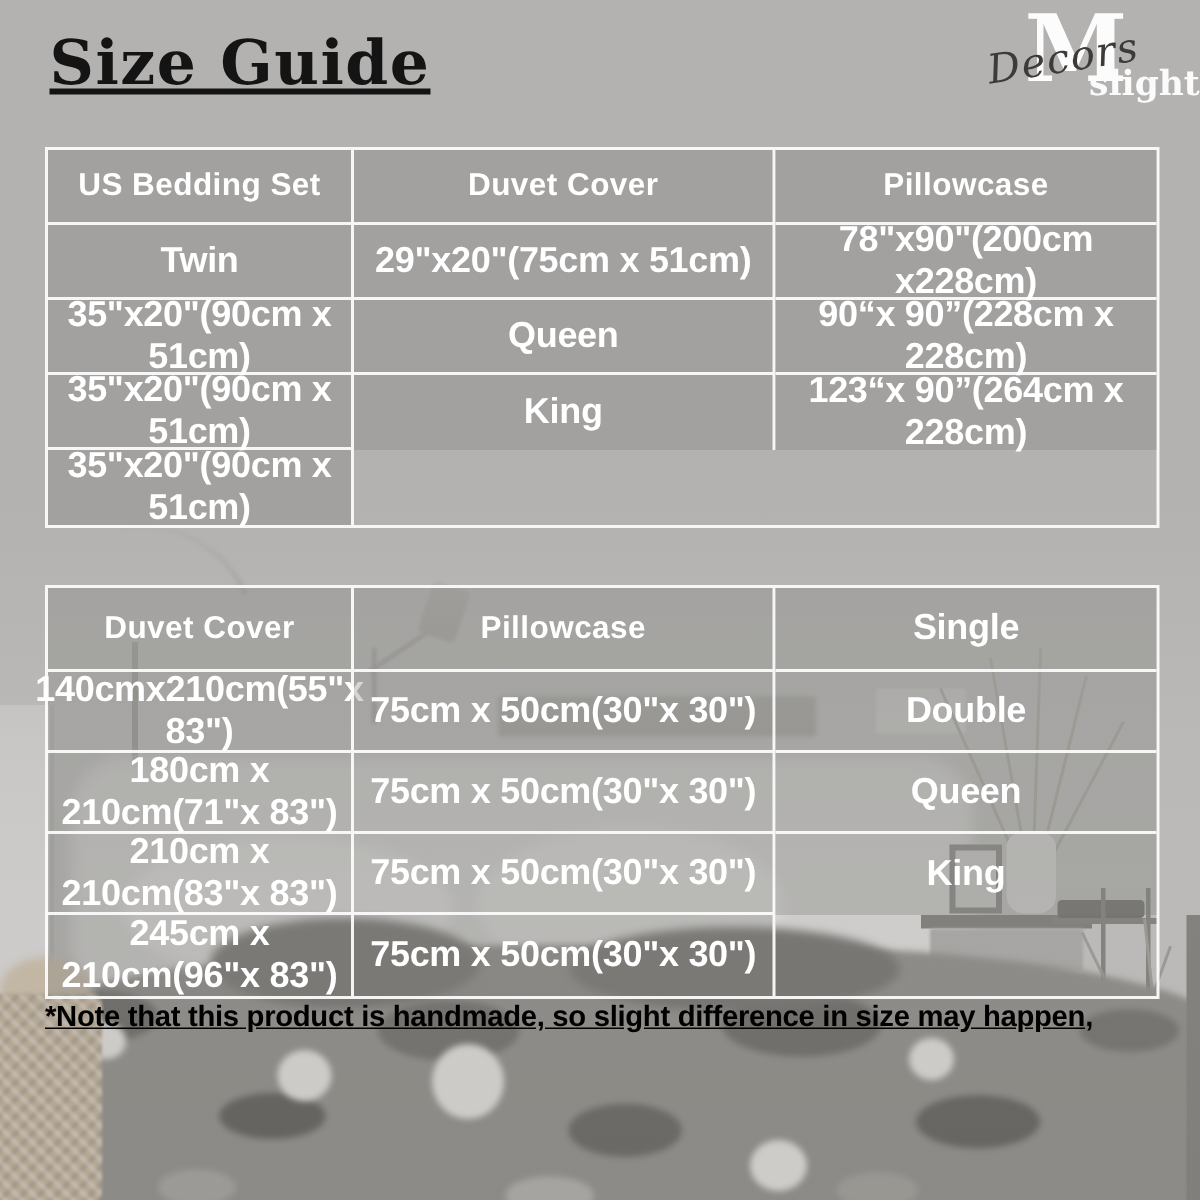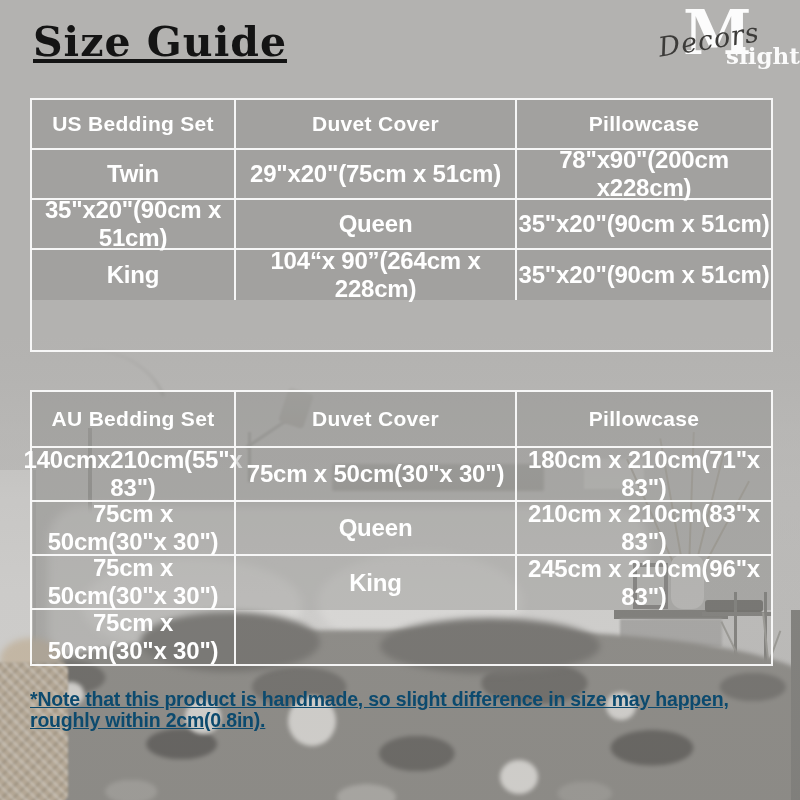--- a/index.html
+++ b/index.html
@@ -115,21 +115,21 @@
     background: var(--cellbg); color: #ffffff;
     display: flex; align-items: center; justify-content: center;
     border-right: 2px solid var(--bd); border-bottom: 2px solid var(--bd);
     font-weight: 700; text-align: center;
   }
   .cell:nth-child(3n) { border-right: 0; }
   .cell:nth-last-child(-n+3) { border-bottom: 0; }
   .hcell { font-size: 21px; letter-spacing: 0.3px; }
   .dcell { font-size: 24px; letter-spacing: -0.2px; }
 
-  #notes { left: 30px; top: 689px; width: 750px; color: #0c4a6e; }
+  #notes { left: 30px; top: 668px; width: 750px; color: #000000; }
   .note-line { font-size: 19.5px; font-weight: 700; line-height: 21px; letter-spacing: -0.2px; }
   #note2 { margin-top: 11px; }
 </style>
 </head>
 <body>
 
 <div id="photo" class="abs">
   <div class="ph wall"></div>
   <div class="ph floor"></div>
   <div class="ph door"></div>
@@ -192,45 +192,46 @@
     <div class="cell hcell">Duvet Cover</div>
     <div class="cell hcell">Pillowcase</div>
 
     <div class="cell dcell">Twin</div>
     <div class="cell dcell">29"x20"(75cm x 51cm)</div>
 
     <div class="cell dcell">78"x90"(200cm x228cm)</div>
     <div class="cell dcell">35"x20"(90cm x 51cm)</div>
 
     <div class="cell dcell">Queen</div>
+    <div class="cell dcell">90“x 90”(228cm x 228cm)</div>
     <div class="cell dcell">35"x20"(90cm x 51cm)</div>
 
     <div class="cell dcell">King</div>
-    <div class="cell dcell">104“x 90”(264cm x 228cm)</div>
+    <div class="cell dcell">123“x 90”(264cm x 228cm)</div>
     <div class="cell dcell">35"x20"(90cm x 51cm)</div>
   </div>
 
   <div id="table-au" class="size-table">
-    <div class="cell hcell">AU Bedding Set</div>
     <div class="cell hcell">Duvet Cover</div>
     <div class="cell hcell">Pillowcase</div>
 
+    <div class="cell dcell">Single</div>
     <div class="cell dcell">140cmx210cm(55"x 83")</div>
     <div class="cell dcell">75cm x 50cm(30"x 30")</div>
 
+    <div class="cell dcell">Double</div>
     <div class="cell dcell">180cm x 210cm(71"x 83")</div>
     <div class="cell dcell">75cm x 50cm(30"x 30")</div>
 
     <div class="cell dcell">Queen</div>
     <div class="cell dcell">210cm x 210cm(83"x 83")</div>
     <div class="cell dcell">75cm x 50cm(30"x 30")</div>
 
     <div class="cell dcell">King</div>
     <div class="cell dcell">245cm x 210cm(96"x 83")</div>
     <div class="cell dcell">75cm x 50cm(30"x 30")</div>
   </div>
 
   <div id="notes" class="abs">
     <div class="note-line">*Note that this product is handmade, so slight  difference in size may happen,</div>
-    <div class="note-line">roughly within 2cm(0.8in).</div>
   </div>
 
 </div>
 
 </body></html>

